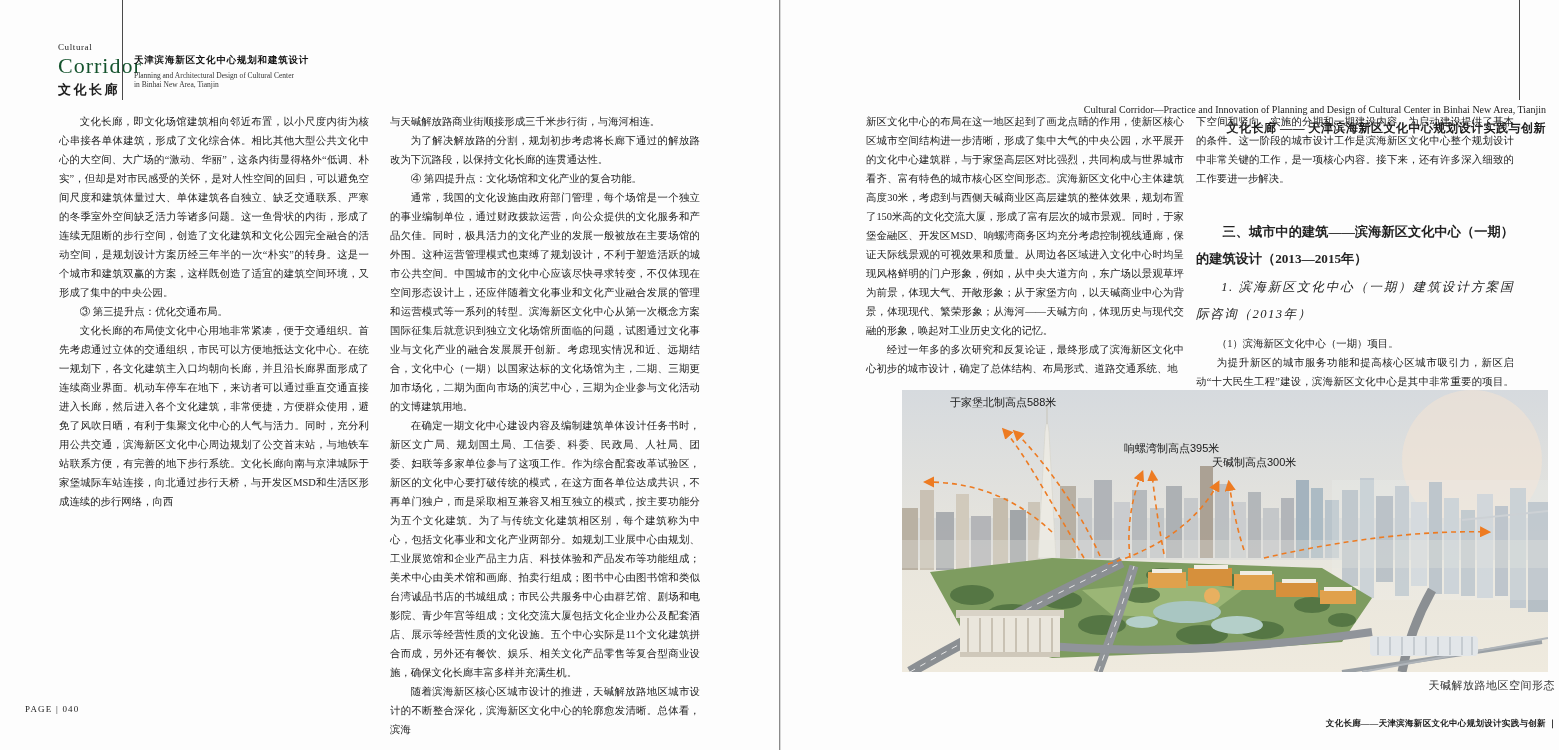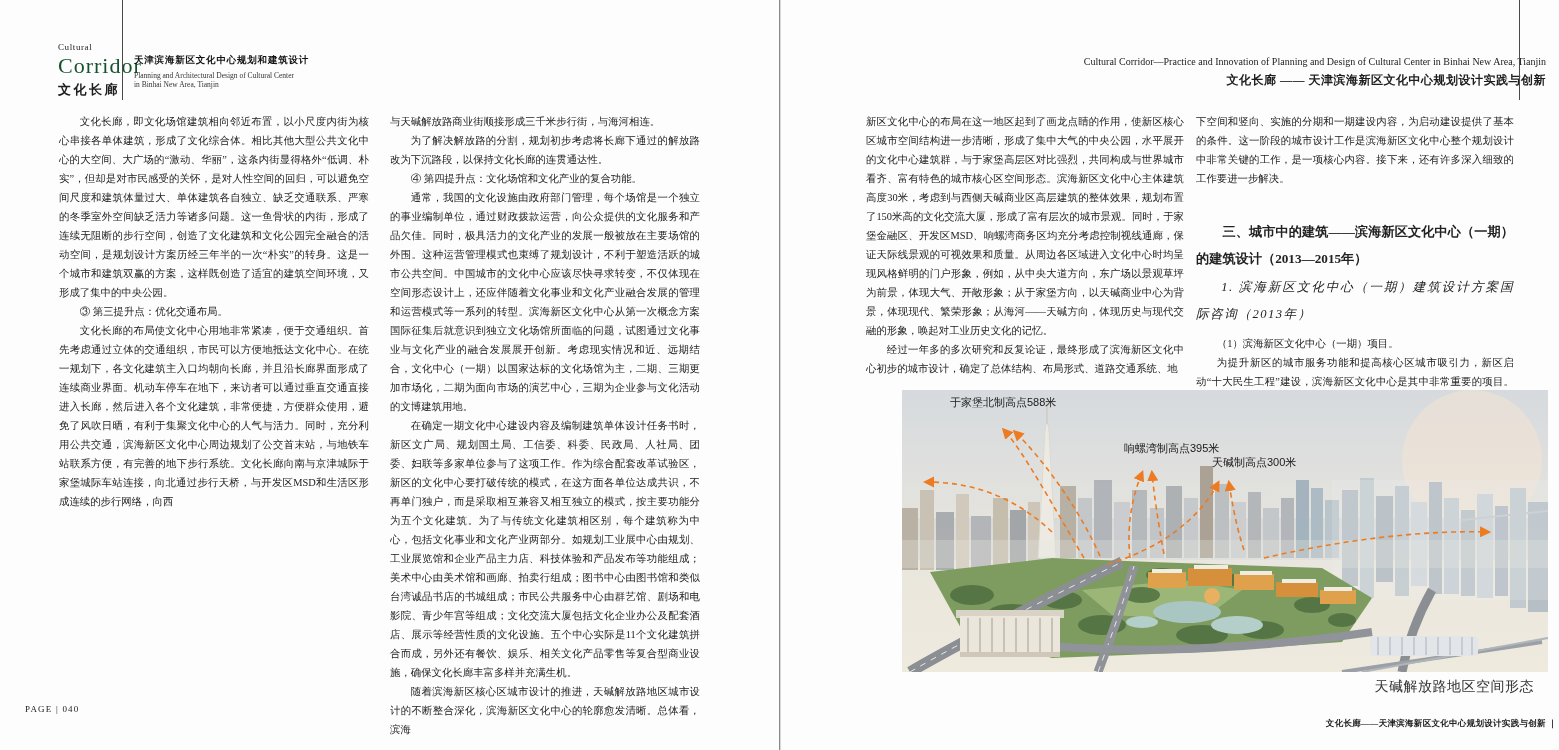--- a/index.html
+++ b/index.html
@@ -12,36 +12,36 @@
   
   .logo{left:58px;top:43px;line-height:1;}
   .logo .small{font-size:9px;letter-spacing:.6px;color:#222;}
   .logo .big{font-size:22px;letter-spacing:1px;margin-top:3px;color:#14532d;}
   .logo .zh{font-size:13px;font-weight:bold;letter-spacing:2.5px;margin-top:6px;}
   .ltitle{left:134px;top:56px;line-height:1;}
   .ltitle .zh{font-size:9.5px;font-weight:bold;letter-spacing:.8px;color:#111;}
   .ltitle .en{font-size:7.5px;line-height:9.5px;margin-top:5px;color:#333;}
   
   .rheader{right:46px;top:57px;text-align:right;line-height:1;}
-  .rheader .en{font-size:10px;color:#222;}
+  .rheader .en{font-size:10px;color:#222;margin-top:48px;}
   .rheader .zh{font-size:12px;font-weight:bold;letter-spacing:.5px;margin-top:7px;}
   
   .col{position:absolute;top:112px;text-align:justify;}
   .col p{margin:0;font-size:10.4px;line-height:19px;color:#222;}
   .indent{text-indent:2em;}
   .c1{left:59px;width:310px;}
   .c2{left:390px;width:310px;}
   .c3{left:866px;width:318px;}
   .c4{left:1196px;width:318px;}
   .c4 .h3{font-size:13.2px;font-weight:bold;line-height:27px;margin-top:30px;text-indent:2em;text-align:justify;}
   .c4 .h4{font-size:12.6px;line-height:27px;letter-spacing:1.5px;margin-top:2px;text-indent:2em;text-align:justify;font-style:italic;}
   .c4 .item{margin-top:6px;}
   
   .figure{left:870px;top:390px;width:646px;height:282px;margin-left:32px;}
-  .fig-caption{right:58px;top:678px;font-size:14px;color:#333;letter-spacing:.5px;}
+  .fig-caption{right:37px;top:678px;font-size:11px;color:#333;letter-spacing:.5px;}
   .fig-label{font-size:11px;fill:#1a1a1a;font-family:"Liberation Sans","DejaVu Sans",sans-serif;}
   
   .footer-left{left:25px;top:704px;font-size:9px;letter-spacing:1.2px;color:#222;}
   .footer-right{right:19px;top:718px;font-size:8.5px;font-weight:bold;color:#222;letter-spacing:.3px;}
 </style>
 </head>
 <body>
 
 <div class="canvas">
 

